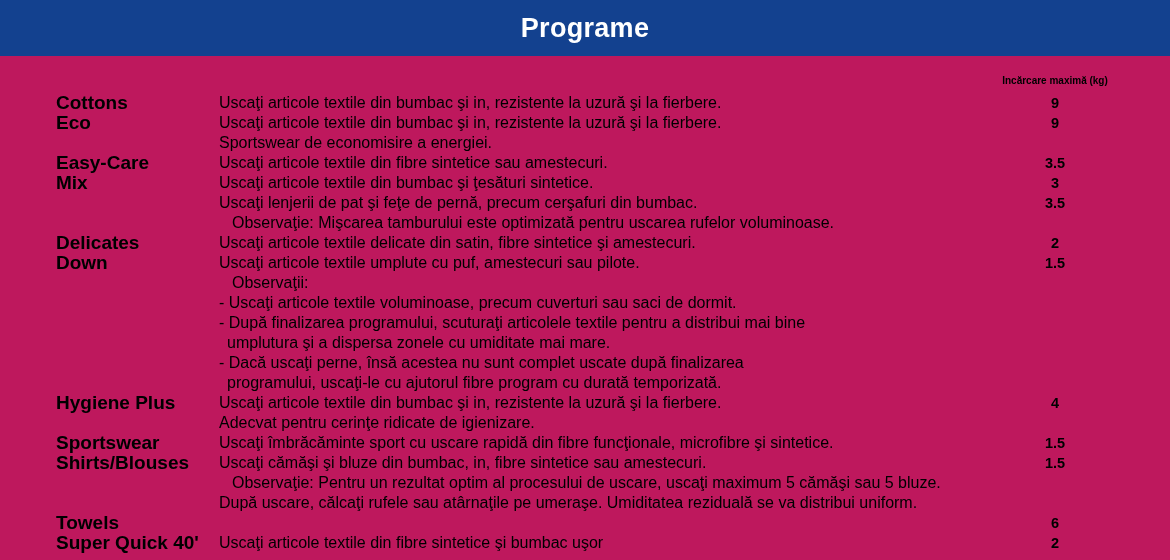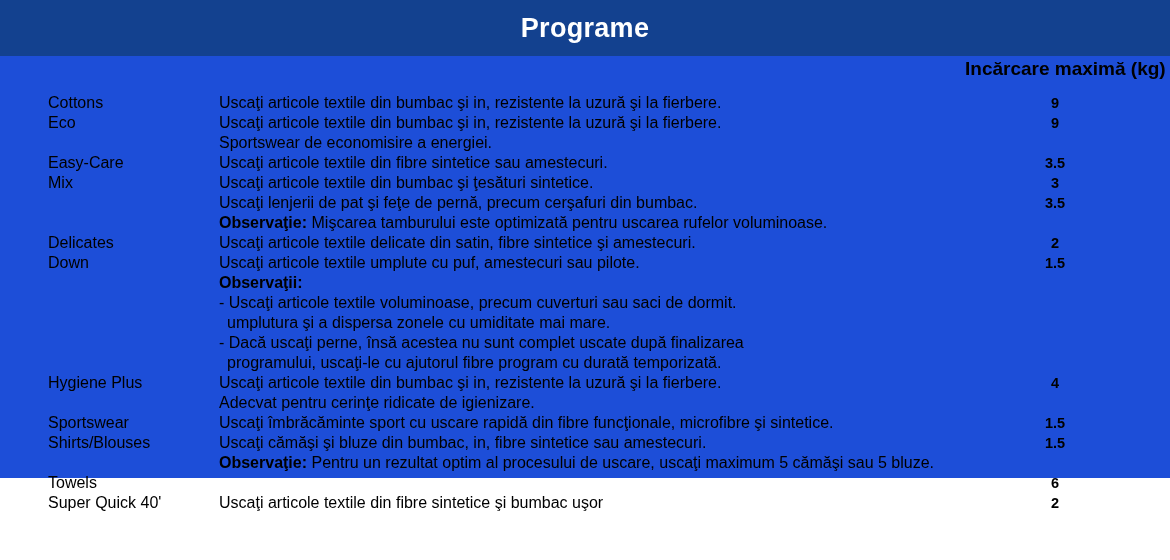--- a/index.html
+++ b/index.html
@@ -10,22 +10,22 @@
   body {
     width: 1170px;
     height: 560px;
     font-family: "Liberation Sans", sans-serif;
     color: #000000;
     overflow: hidden;
   }
   #page {
     position: relative;
     width: 1170px;
-    height: 478px;
-    background: #1d4ed8;
+    height: 560px;
+    background: #be185d;
   }
   .title-bar {
     position: absolute;
     left: 0;
     top: 0;
     width: 1170px;
     height: 56px;
     background: #13418f;
     display: flex;
     align-items: center;
@@ -41,62 +41,63 @@
   .table-area {
     position: absolute;
     left: 0;
     top: 56px;
     width: 1170px;
     height: 504px;
   }
   .col-head {
     position: absolute;
     left: 965px;
-    top: 3px;
+    top: 20px;
     width: 180px;
     text-align: center;
-    font-size: 19px;
+    font-size: 10px;
     font-weight: bold;
     line-height: 1;
     white-space: nowrap;
   }
   .rows {
     position: absolute;
     left: 0;
     top: 37px;
     width: 1170px;
   }
   .row {
     position: relative;
     height: 20px;
     line-height: 20px;
   }
   .cell-name {
     position: absolute;
-    left: 48px;
+    left: 56px;
     top: 0;
     width: 160px;
-    font-size: 16px;
-    font-weight: normal;
+    font-size: 19px;
+    font-weight: bold;
     white-space: nowrap;
   }
   .cell-desc {
     position: absolute;
     left: 219px;
     top: 0;
     width: 740px;
     font-size: 16px;
     font-weight: normal;
     white-space: nowrap;
   }
   .cell-desc.indent {
     left: 227px;
   }
   .cell-desc b {
-    font-weight: bold;
+    font-weight: normal;
+    margin-left: 13px;
   }
   .cell-load {
     position: absolute;
     left: 965px;
     top: 0;
     width: 180px;
     text-align: center;
     font-size: 14.5px;
     font-weight: bold;
     white-space: nowrap;
@@ -163,20 +164,25 @@
           <div class="cell-desc"><b>Observaţii:</b><span></span></div>
           <div class="cell-load"></div>
         </div>
         <div class="row">
           <div class="cell-name"></div>
           <div class="cell-desc">- Uscaţi articole textile voluminoase, precum cuverturi sau saci de dormit.</div>
           <div class="cell-load"></div>
         </div>
         <div class="row">
           <div class="cell-name"></div>
+          <div class="cell-desc">- După finalizarea programului, scuturaţi articolele textile pentru a distribui mai bine</div>
+          <div class="cell-load"></div>
+        </div>
+        <div class="row">
+          <div class="cell-name"></div>
           <div class="cell-desc indent">umplutura şi a dispersa zonele cu umiditate mai mare.</div>
           <div class="cell-load"></div>
         </div>
         <div class="row">
           <div class="cell-name"></div>
           <div class="cell-desc">- Dacă uscaţi perne, însă acestea nu sunt complet uscate după finalizarea</div>
           <div class="cell-load"></div>
         </div>
         <div class="row">
           <div class="cell-name"></div>
@@ -202,20 +208,25 @@
           <div class="cell-name">Shirts/Blouses</div>
           <div class="cell-desc">Uscaţi cămăşi şi bluze din bumbac, in, fibre sintetice sau amestecuri.</div>
           <div class="cell-load">1.5</div>
         </div>
         <div class="row">
           <div class="cell-name"></div>
           <div class="cell-desc"><b>Observaţie:</b><span> Pentru un rezultat optim al procesului de uscare, uscaţi maximum 5 cămăşi sau 5 bluze.</span></div>
           <div class="cell-load"></div>
         </div>
         <div class="row">
+          <div class="cell-name"></div>
+          <div class="cell-desc">După uscare, călcaţi rufele sau atârnaţile pe umeraşe. Umiditatea reziduală se va distribui uniform.</div>
+          <div class="cell-load"></div>
+        </div>
+        <div class="row">
           <div class="cell-name">Towels</div>
           <div class="cell-load">6</div>
         </div>
         <div class="row">
           <div class="cell-name">Super Quick 40'</div>
           <div class="cell-desc">Uscaţi articole textile din fibre sintetice şi bumbac uşor</div>
           <div class="cell-load">2</div>
         </div>
       </div>
   </div>

